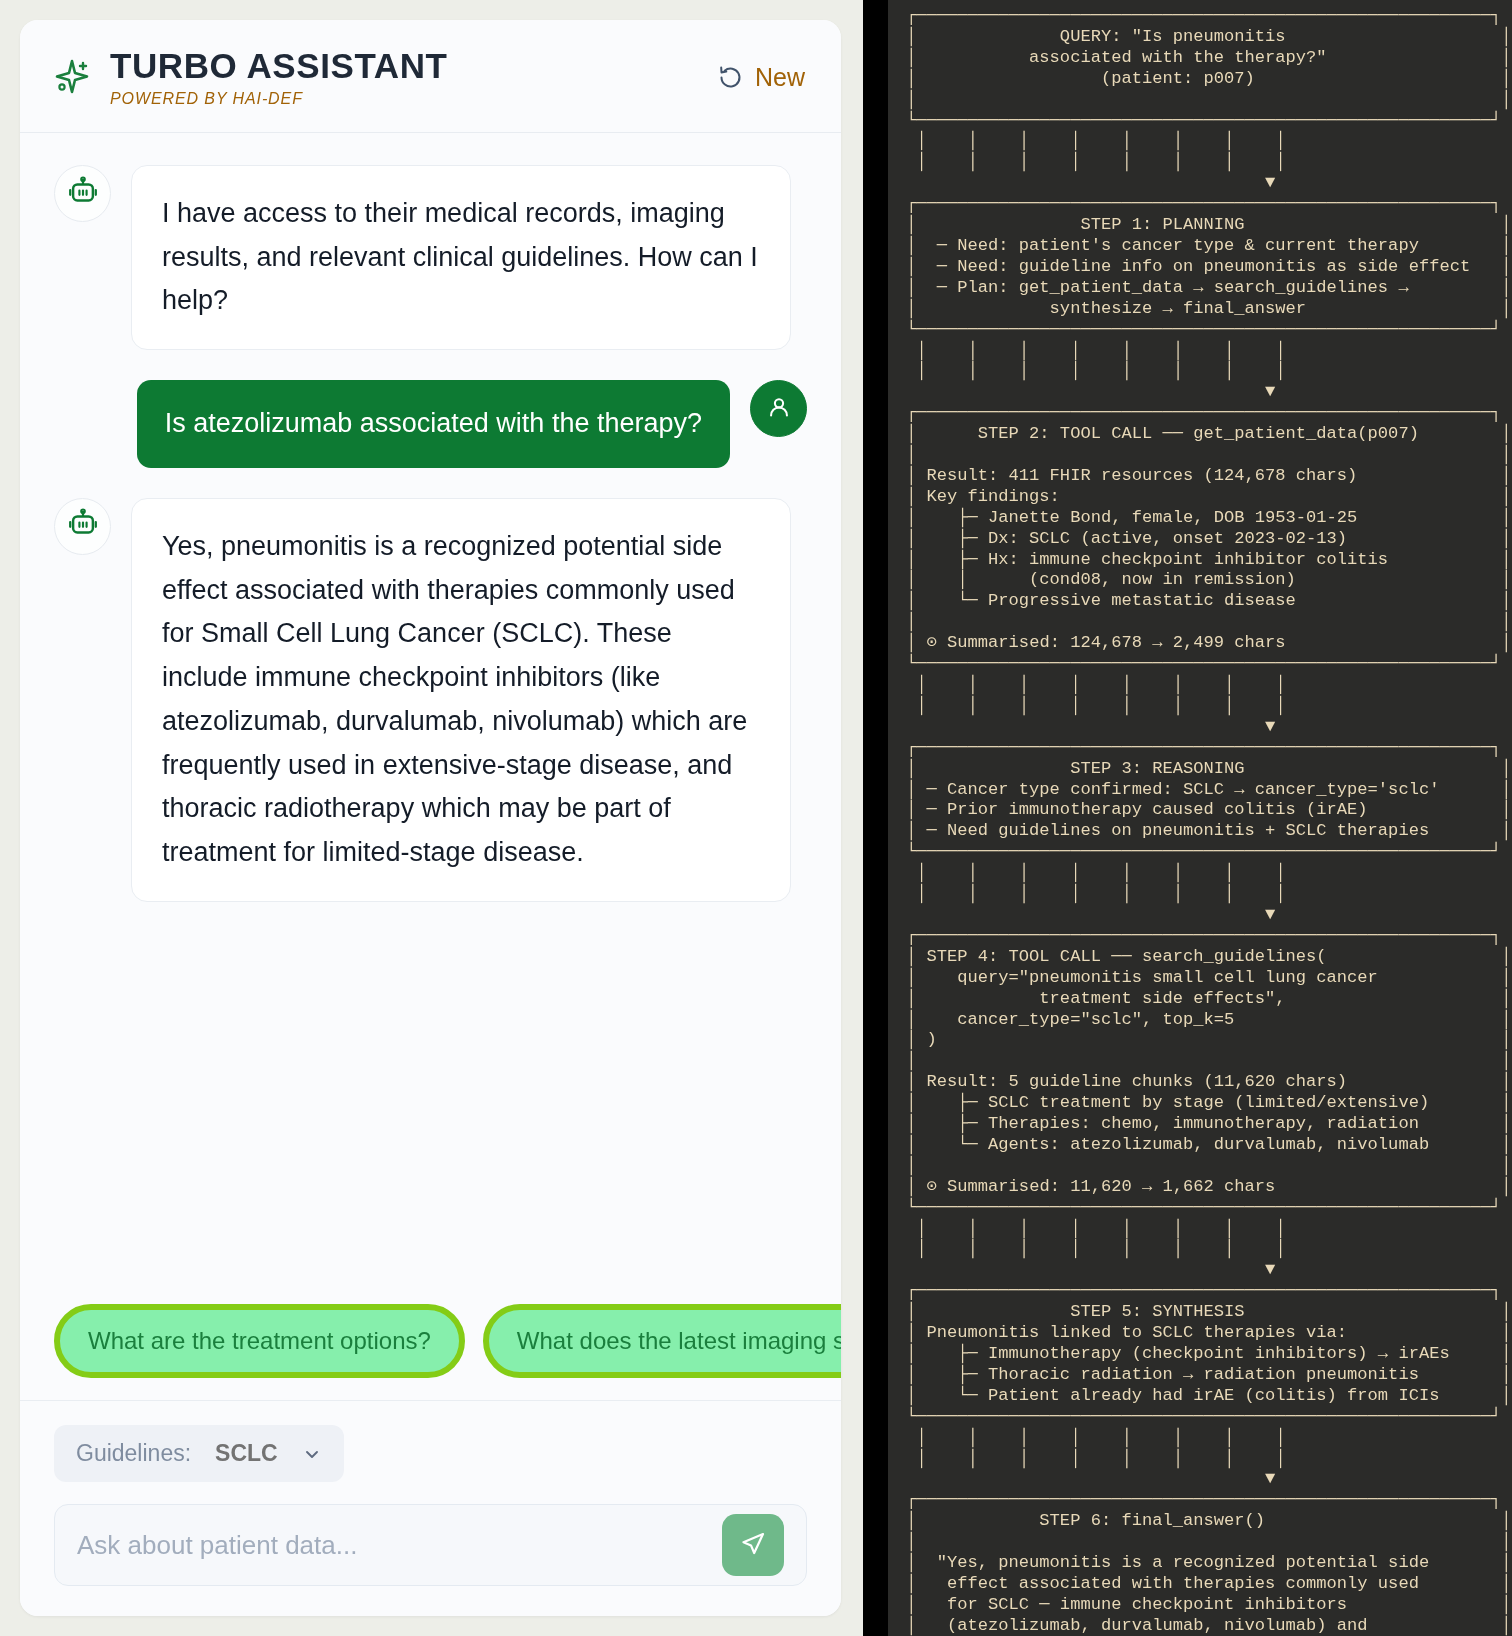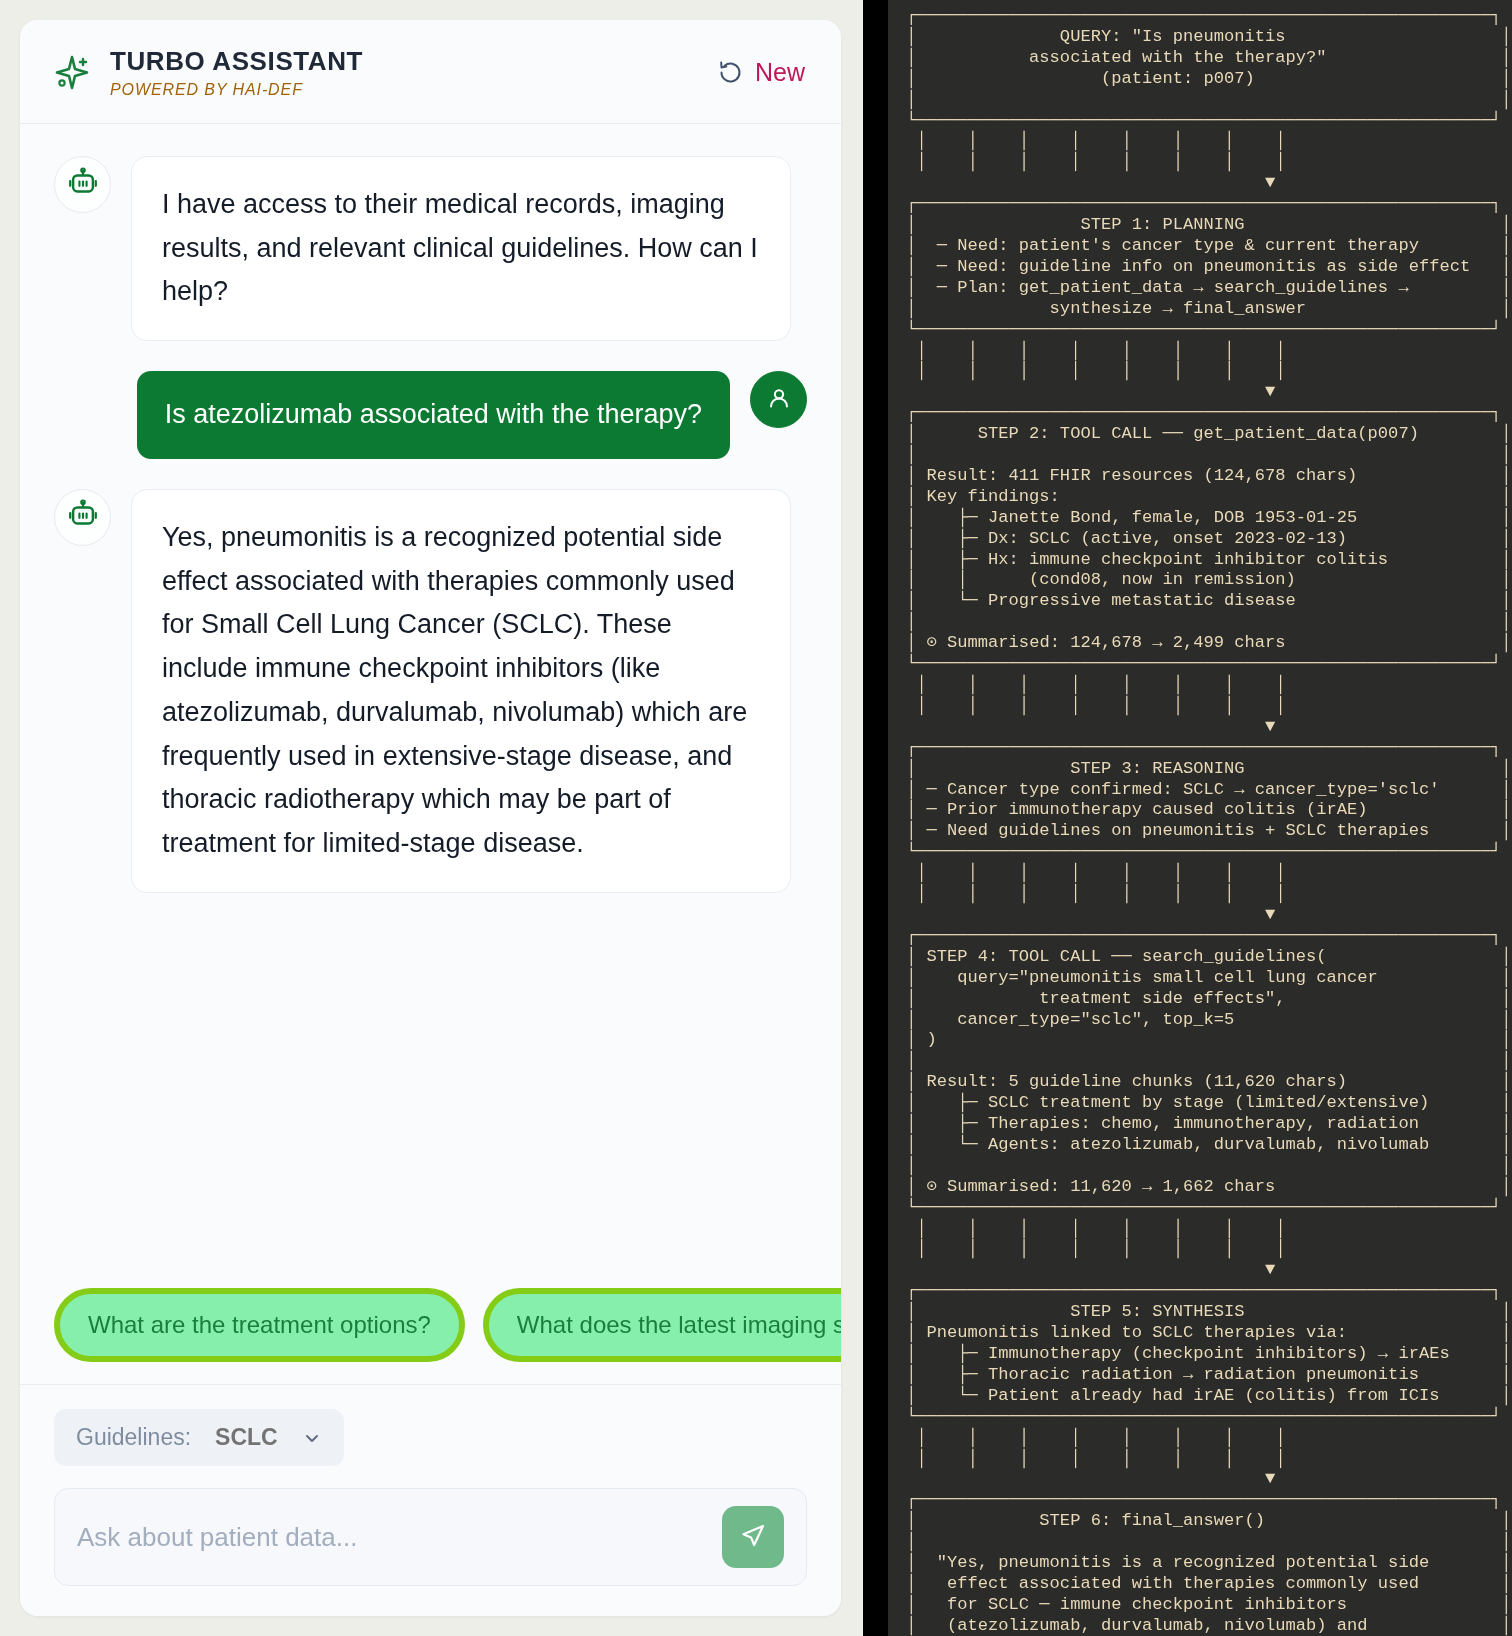--- a/index.html
+++ b/index.html
@@ -33,31 +33,31 @@
     display: flex; align-items: center;
     padding: 26px 30px 24px 30px;
     border-bottom: 1px solid #e8ecf1;
     background: #fafbfd;
     flex: none;
   }
   .brand { display: flex; align-items: center; gap: 18px; flex: 1; }
   .spark-icon { width: 42px; height: 42px; flex: none; }
   .brand-text { display: flex; flex-direction: column; gap: 4px; }
   .brand-title {
-    font-size: 26px; font-weight: 700; letter-spacing: .6px;
+    font-size: 35px; font-weight: 700; letter-spacing: .6px;
     color: #1f2937;
   }
   .brand-sub {
     font-size: 16px; font-weight: 500; letter-spacing: .9px;
     color: #a16207;
     font-style: italic;
   }
   .new-btn {
     display: flex; align-items: center; gap: 11px;
-    color: #be185d; font-size: 25px; cursor: pointer;
+    color: #a16207; font-size: 25px; cursor: pointer;
     background: none; border: none;
     font-family: "Liberation Sans", sans-serif;
     padding: 4px 6px;
   }
   .reset-icon { width: 27px; height: 27px; flex: none; }
 
   
   .messages {
     flex: 1;
     padding: 32px 34px 10px 34px;
@@ -122,21 +122,21 @@
   }
   .gl-label { font-size: 23px; color: #7f8c9f; }
   .gl-value { font-size: 23px; color: #737373; font-weight: 700; }
   .chev { width: 20px; height: 20px; flex: none; }
 
   .input-wrap {
     position: relative;
     background: #f6f8fb;
     border: 1px solid #e4eaf1;
     border-radius: 14px;
-    height: 98px;
+    height: 82px;
     display: flex; align-items: center;
     padding: 0 22px;
   }
   .input-wrap input {
     flex: 1; border: none; background: transparent; outline: none;
     font-size: 26px; color: #2b3445;
     font-family: "Liberation Sans", sans-serif;
   }
   .input-wrap input::placeholder { color: #a2adbd; }
   .send-btn {

